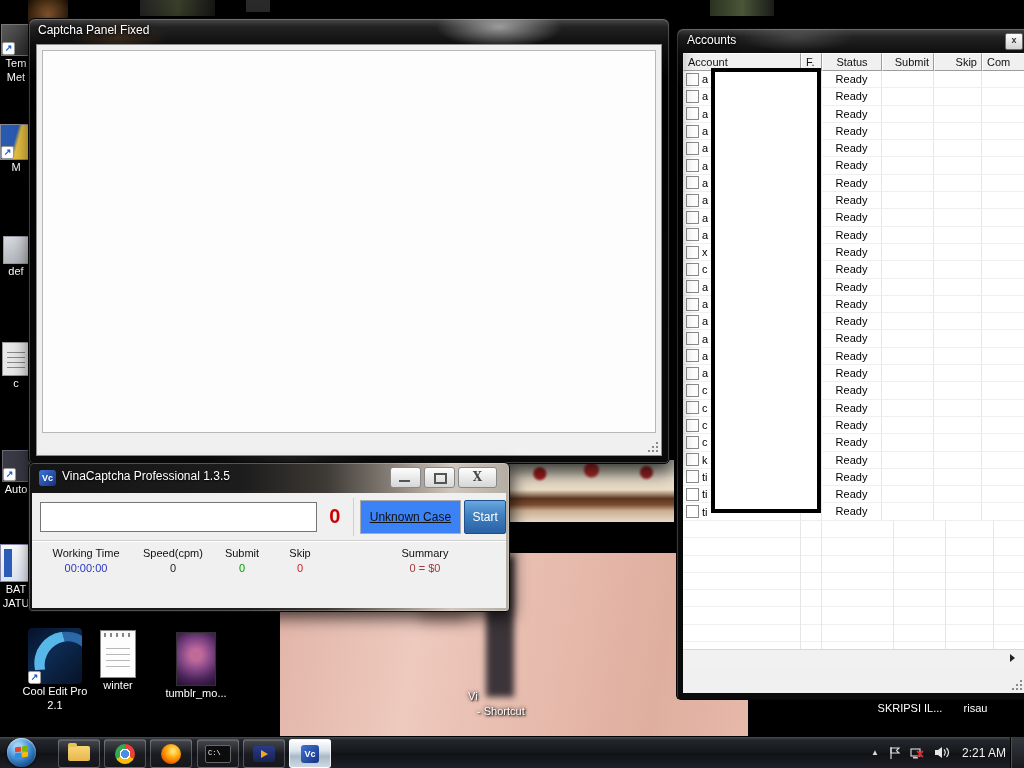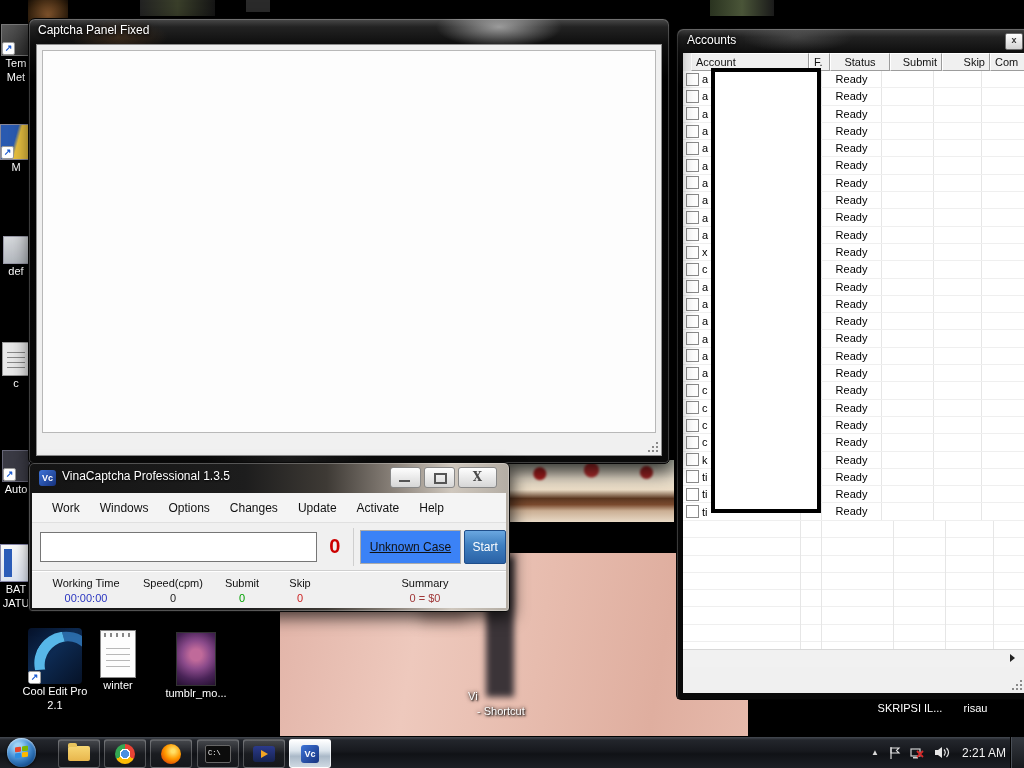--- a/index.html
+++ b/index.html
@@ -83,21 +83,21 @@
       linear-gradient(180deg,#454545 0,#222 8px,#0e0e0e 24px,#000 60px,#0b0b0b 100%);
     border:1px solid #050505;border-right:none;border-radius:7px 0 0 5px;
     box-shadow:inset 1px 1px 0 rgba(255,255,255,.2);}
   .win-acc .titletext{left:10px;top:4px;color:#fff;text-shadow:0 1px 3px #000,0 0 8px #000;}
   .acc-close{position:absolute;top:4px;right:2px;width:16px;height:15px;background:linear-gradient(#fff,#d2d2d2);
     border:1px solid #6a6a6a;border-radius:2px;font-size:9px;font-weight:bold;color:#333;text-align:center;line-height:13px;}
   .acc-client{position:absolute;left:6px;top:24px;right:0;bottom:6px;background:#f0f0f0;display:flex;flex-direction:column;}
   .acc-header{flex:0 0 18px;display:flex;background:#f0f0f0;}
   .hcell{box-sizing:border-box;border-top:1px solid #fff;border-left:1px solid #fff;border-right:1px solid #9c9c9c;
     border-bottom:1px solid #9c9c9c;font-size:11px;color:#111;padding:2px 4px 0;white-space:nowrap;overflow:hidden;}
-  .w-account{width:118px;margin-left:8px;} .w-f{width:21px;} .w-status{width:60px;text-align:center;}
+  .w-account{width:118px;} .w-f{width:21px;} .w-status{width:60px;text-align:center;}
   .w-submit{width:52px;text-align:right;} .w-skip{width:48px;text-align:right;} .w-com{flex:1;}
   .acc-list{flex:1 1 auto;display:flex;flex-direction:column;background:#fff;overflow:hidden;}
   .acc-rows{flex:0 0 auto;}
   .acc-row{display:flex;height:17.3px;box-sizing:border-box;border-bottom:1px solid #efefef;}
   .ccell{box-sizing:border-box;border-right:1px solid #e6e6e6;font-size:11px;color:#000;overflow:hidden;white-space:nowrap;}
   .c-account{width:118px;display:flex;align-items:center;gap:3px;padding-left:3px;}
   .c-f{width:21px;} .c-status{width:60px;text-align:center;line-height:17px;}
   .c-submit{width:52px;} .c-skip{width:48px;} .c-com{flex:1;border-right:none;}
   .cb{width:11px;height:11px;flex:0 0 11px;background:#fff;border:1px solid #8a8a8a;}
   .acc-empty{flex:1 1 auto;background:
@@ -584,29 +584,20 @@
 
   <div class="abs win-vc">
     <div class="vc-appicon">Vc</div>
     <span class="titletext">VinaCaptcha Professional 1.3.5</span>
     <div class="vc-btns">
       <div class="vc-btn g-min"></div>
       <div class="vc-btn g-max"></div>
       <div class="vc-btn g-close"></div>
     </div>
     <div class="vc-client">
-      <div class="vc-menu">
-        <span>Work</span>
-        <span>Windows</span>
-        <span>Options</span>
-        <span>Changes</span>
-        <span>Update</span>
-        <span>Activate</span>
-        <span>Help</span>
-      </div>
       <div class="vc-toolbar">
         <input class="vc-input" type="text" value="" style="">
         <div class="vc-counter">0</div>
         <div class="vc-divider"></div>
         <div class="vc-uc">Unknown Case</div>
         <div class="vc-start">Start</div>
       </div>
       <div class="vc-status">
         <div class="stat s0">
           <span class="lbl">Working Time</span>

